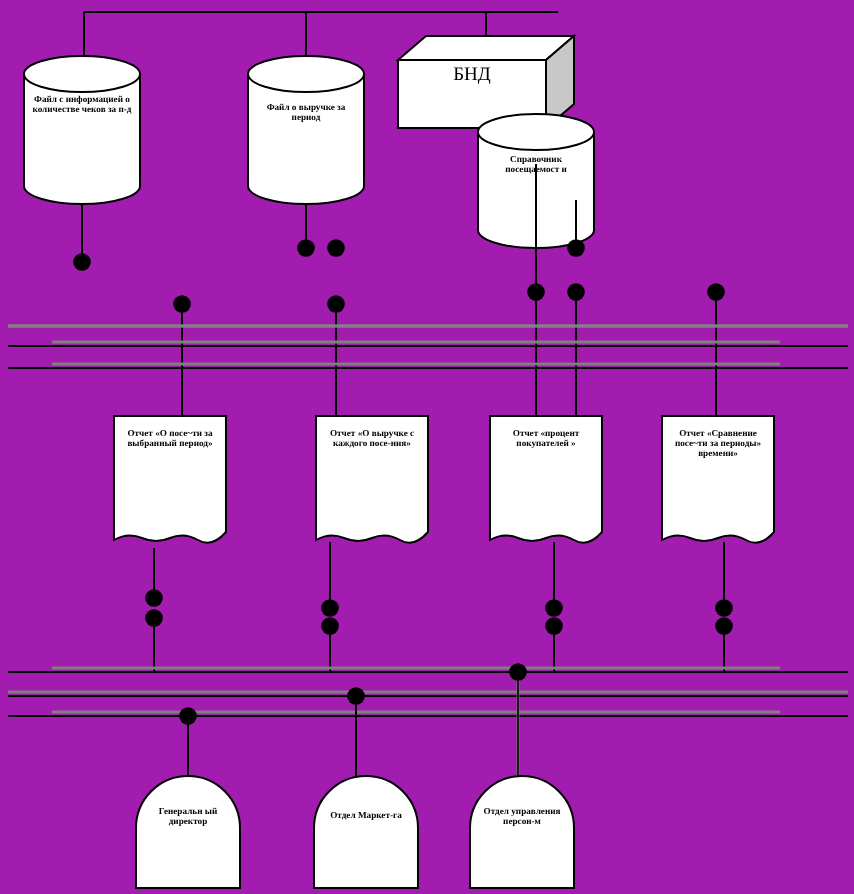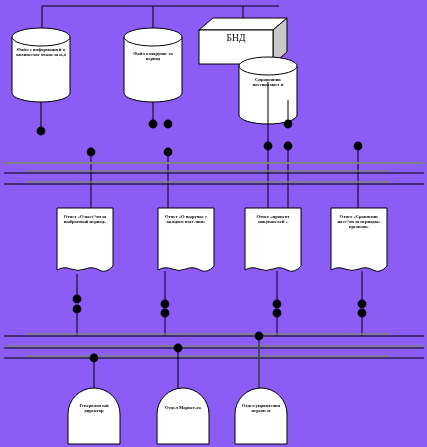--- a/index.html
+++ b/index.html
@@ -8,21 +8,21 @@
     padding: 0;
     background: #ffffff;
   }
   body {
     font-family: "Liberation Serif", serif;
   }
   #canvas {
     position: relative;
     width: 427px;
     height: 447px;
-    background: #8b5cf6;
+    background: #a21caf;
     overflow: hidden;
   }
   .node-label {
     position: absolute;
     text-align: center;
     color: #000000;
     line-height: 1.08;
     pointer-events: none;
     white-space: normal;
     word-break: break-word;

